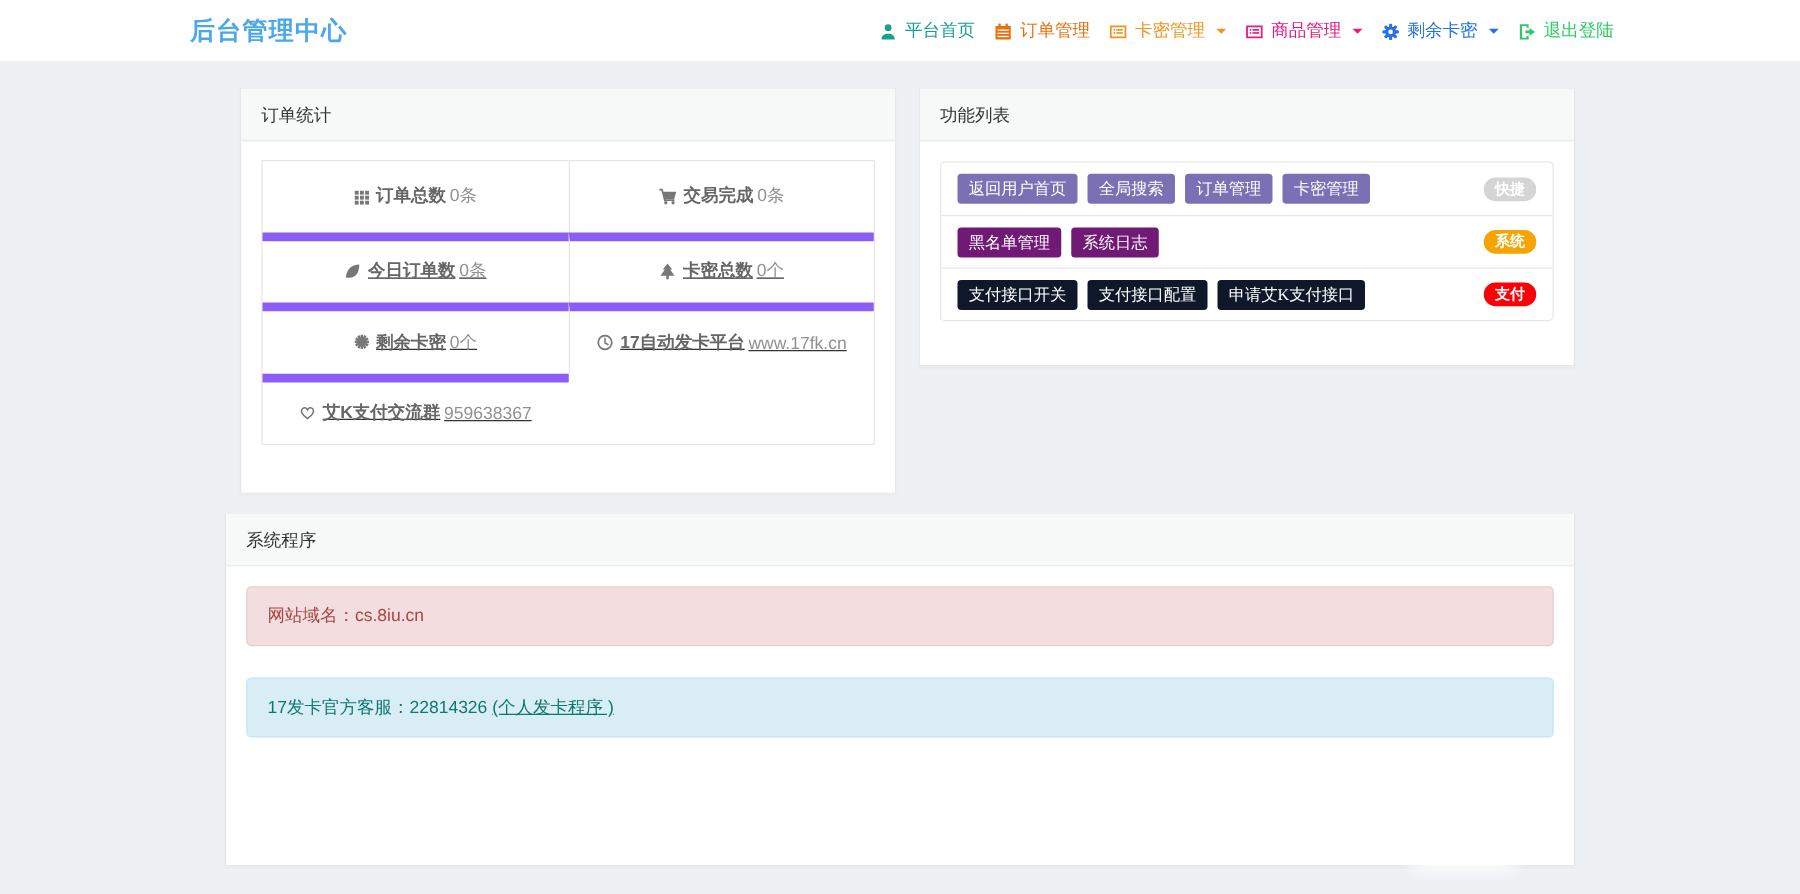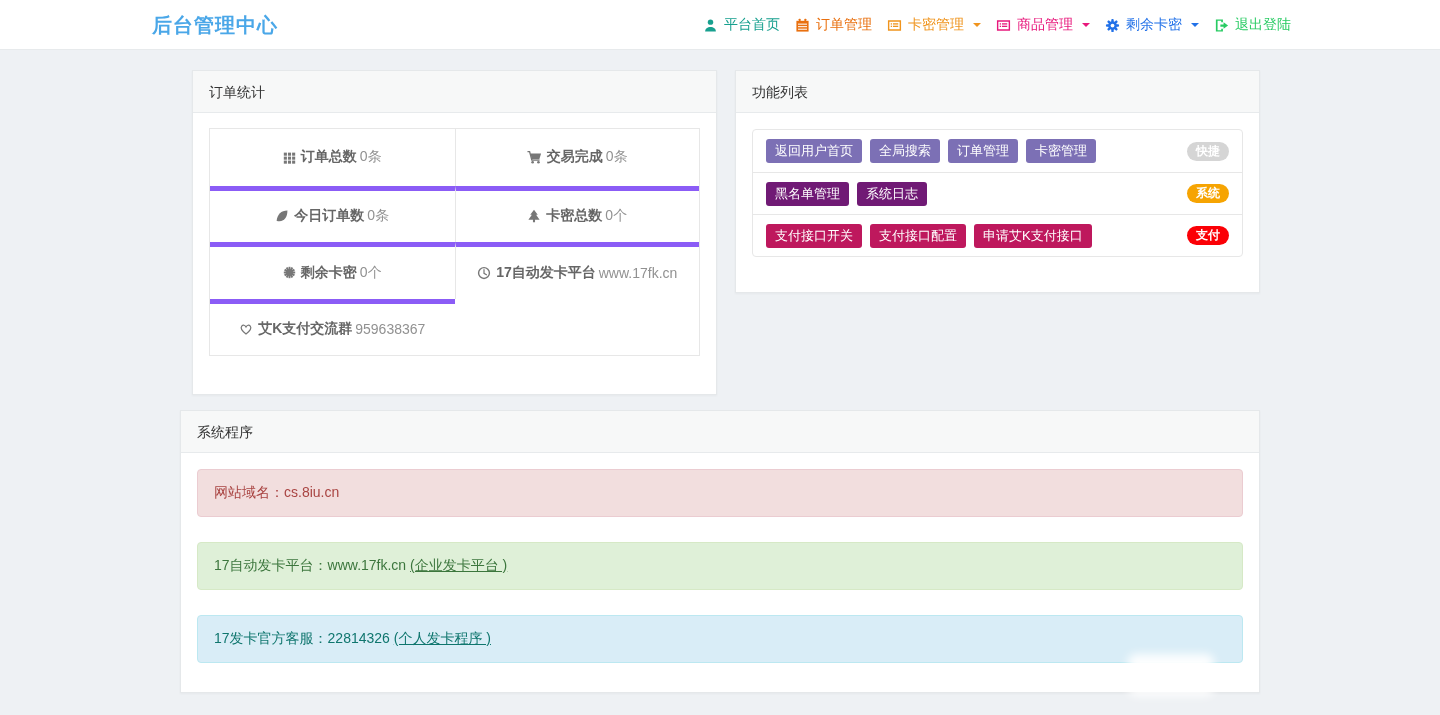--- a/index.html
+++ b/index.html
@@ -55,21 +55,21 @@
   
   .stats {
     margin:15px 16px; border:1px solid #e7e7e7;
     display:grid; grid-template-columns:1fr 1fr; grid-auto-rows:56.5px;
   }
   .stat-cell {
     display:flex; align-items:center; justify-content:center;
     gap:3px;
   }
   .stat-cell:nth-child(even) { border-left:1px solid #e7e7e7; }
-  .stat-cell:nth-child(n+3)  { border-top:5px solid #8b5cf6; }
+  .stat-cell:nth-child(n+3)  { border-top:7px solid #8b5cf6;text-decoration:underline; }
   .stat-label {
     font-weight:bold; color:#666; font-size:14px;
     display:flex; align-items:center; gap:5px;
   }
   .stat-label .sicon { display:inline-flex; line-height:0; color:#777; }
   .stat-value { color:#919191; font-size:14px; }
   
   .fn-list {
     margin:16px 16px; border:1px solid #e7e7e7; border-radius:4px;
     overflow:hidden; background:#fff;
@@ -80,21 +80,21 @@
   }
   .fn-row + .fn-row { border-top:1px solid #e7e7e7; }
   .fn-buttons { display:flex; gap:8px; }
   .fbtn {
     border:none; color:#fff; font-size:13px; padding:4px 9px;
     border-radius:3px; cursor:pointer; white-space:nowrap;
     font-family:inherit; line-height:16px;
   }
   .fbtn.purple { background:#7c70b5; }
   .fbtn.black  { background:#701a75; }
-  .fbtn.blue   { background:#be185d; }
+  .fbtn.blue   { background:#0f172a;font-family:Liberation Serif, serif; }
   .badge {
     color:#fff; font-size:12px; font-weight:bold; padding:3px 9px;
     border-radius:10px; line-height:13px; white-space:nowrap;
   }
   .badge-gray   { background:#d5d5d5; }
   .badge-orange { background:#f6a402; }
   .badge-red    { background:#fb0006; }
   
   .alert {
     margin:16px 16px 25px 16px; padding:14px 16px;
@@ -348,22 +348,19 @@
   </div>
 </div>
 
 <div class="card card-system">
   <div class="card-header">系统程序</div>
 
   <div class="alert alert-danger">
     <span>网站域名：cs.8iu.cn</span>
   </div>
 
-  <div class="alert alert-success">
-    <span>17自动发卡平台：www.17fk.cn </span><a>(企业发卡平台 )</a>
-  </div>
 
   <div class="alert alert-info">
     <span>17发卡官方客服：22814326 </span><a>(个人发卡程序 )</a>
   </div>
 </div>
 
 <div class="blur-patch"></div>
 
 </body></html>

